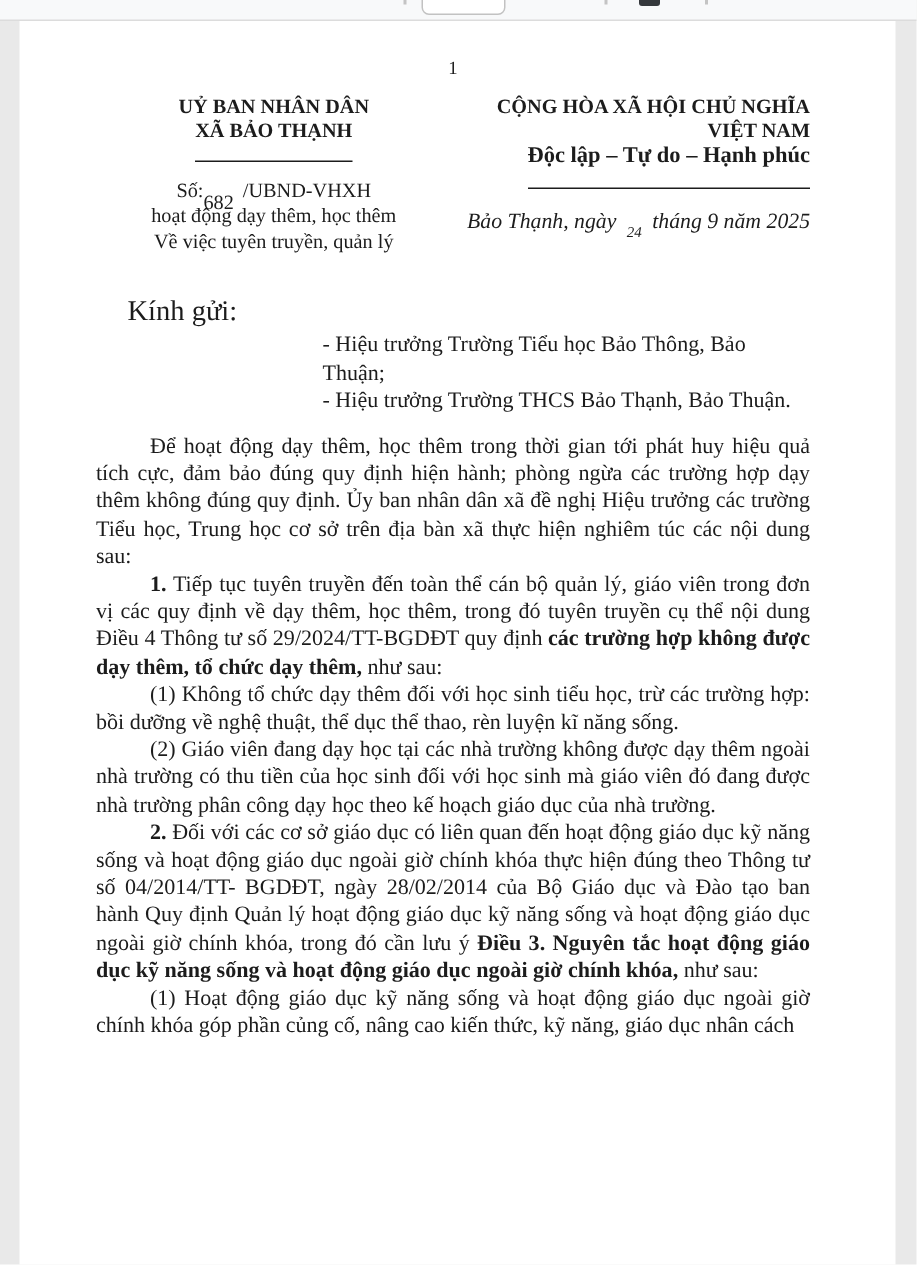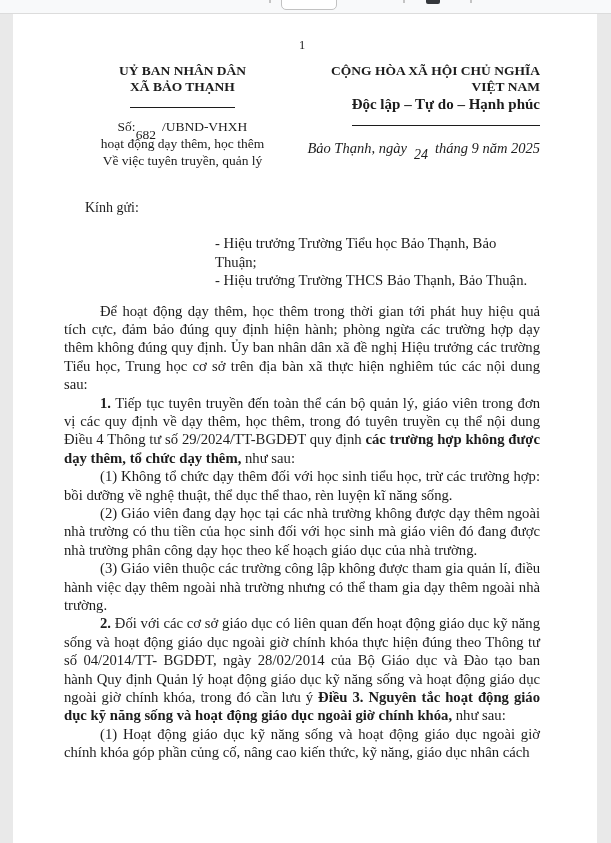--- a/index.html
+++ b/index.html
@@ -45,23 +45,23 @@
   .org1{font-weight:bold;font-size:13.5px;line-height:16px;margin:0;}
   .org2{font-weight:bold;font-size:13.5px;line-height:16px;margin:0;}
   .motto1{font-weight:bold;font-size:13.5px;line-height:16px;margin:0;}
   .motto2{font-weight:bold;font-size:15px;line-height:18px;margin:0;}
   .u{border-bottom:1.4px solid #1c1c1c;padding-bottom:12px;display:inline-block;}
   .ref-line{font-size:13.5px;line-height:17px;margin-top:10px;white-space:nowrap;}
   .fill-num{display:inline-block;transform:translateY(8px);}
   .ref-gap{display:inline-block;width:6px;}
   .subject{font-size:13.5px;line-height:15.5px;margin:1px 0 0 0;}
   .date-line{font-style:italic;font-size:14.5px;line-height:18px;margin-top:13px;white-space:nowrap;}
-  .date-day{display:inline-block;transform:translateY(6px);font-size:14px;margin:0 7px;}
+  .date-day{display:inline-block;transform:translateY(6px);font-size:10px;margin:0 7px;}
   
-  .salutation{margin:30px 0 17px 21px;font-size:14px;line-height:19px;}
+  .salutation{margin:30px 0 4px 21px;font-size:19px;line-height:19px;}
   .recipients{margin:2px 0 0 151px;font-size:14.7px;line-height:18.5px;}
   .recipients div{margin:0;}
   .bodytext{margin-top:12px;font-size:14.7px;line-height:18.4px;text-align:justify;}
   .para{text-indent:36px;margin:0;}
   .b{font-weight:bold;}
 </style>
 </head>
 <body>
 
 <div class="toolbar">
@@ -91,28 +91,27 @@
         <p class="motto1">CỘNG HÒA XÃ HỘI CHỦ NGHĨA VIỆT NAM</p>
         <p class="motto2"><span class="u">Độc lập – Tự do – Hạnh phúc</span></p>
         <div class="date-line">
           <span>Bảo Thạnh, ngày</span><span class="date-day">24</span><span>tháng 9 năm 2025</span>
         </div>
       </div>
     </div>
 
     <div class="salutation">Kính gửi:</div>
     <div class="recipients">
-      <div>- Hiệu trưởng Trường Tiểu học Bảo Thạnh, Bảo Thuận;</div>
+      <div>- Hiệu trưởng Trường Tiểu học Bảo Thông, Bảo Thuận;</div>
       <div>- Hiệu trưởng Trường THCS Bảo Thạnh, Bảo Thuận.</div>
     </div>
 
     <div class="bodytext">
       <p class="para">Để hoạt động dạy thêm, học thêm trong thời gian tới phát huy hiệu quả tích cực, đảm bảo đúng quy định hiện hành; phòng ngừa các trường hợp dạy thêm không đúng quy định. Ủy ban nhân dân xã đề nghị Hiệu trưởng các trường Tiểu học, Trung học cơ sở trên địa bàn xã thực hiện nghiêm túc các nội dung sau:</p>
       <p class="para"><span class="b">1.</span><span> Tiếp tục tuyên truyền đến toàn thể cán bộ quản lý, giáo viên trong đơn vị các quy định về dạy thêm, học thêm, trong đó tuyên truyền cụ thể nội dung Điều 4 Thông tư số 29/2024/TT-BGDĐT quy định </span><span class="b">các trường hợp không được dạy thêm, tổ chức dạy thêm,</span><span> như sau:</span></p>
       <p class="para">(1)  Không tổ chức dạy thêm đối với học sinh tiểu học, trừ các trường hợp: bồi dưỡng về nghệ thuật, thể dục thể thao, rèn luyện kĩ năng sống.</p>
       <p class="para">(2)  Giáo viên đang dạy học tại các nhà trường không được dạy thêm ngoài nhà trường có thu tiền của học sinh đối với học sinh mà giáo viên đó đang được nhà trường phân công dạy học theo kế hoạch giáo dục của nhà trường.</p>
-      <p class="para">(3)  Giáo viên thuộc các trường công lập không được tham gia quản lí, điều hành việc dạy thêm ngoài nhà trường nhưng có thể tham gia dạy thêm ngoài nhà trường.</p>
       <p class="para"><span class="b">2.</span><span> Đối với các cơ sở giáo dục có liên quan đến hoạt động giáo dục kỹ năng sống và hoạt động giáo dục ngoài giờ chính khóa thực hiện đúng theo Thông tư số 04/2014/TT- BGDĐT, ngày 28/02/2014 của Bộ Giáo dục và Đào tạo ban hành Quy định Quản lý hoạt động giáo dục kỹ năng sống và hoạt động giáo dục ngoài giờ chính khóa, trong đó cần lưu ý </span><span class="b">Điều 3. Nguyên tắc hoạt động giáo dục kỹ năng sống và hoạt động giáo dục ngoài giờ chính khóa,</span><span> như sau:</span></p>
       <p class="para">(1)  Hoạt động giáo dục kỹ năng sống và hoạt động giáo dục ngoài giờ chính khóa góp phần củng cố, nâng cao kiến thức, kỹ năng, giáo dục nhân cách</p>
     </div>
 
   </div>
 </div>
 
 </body></html>

